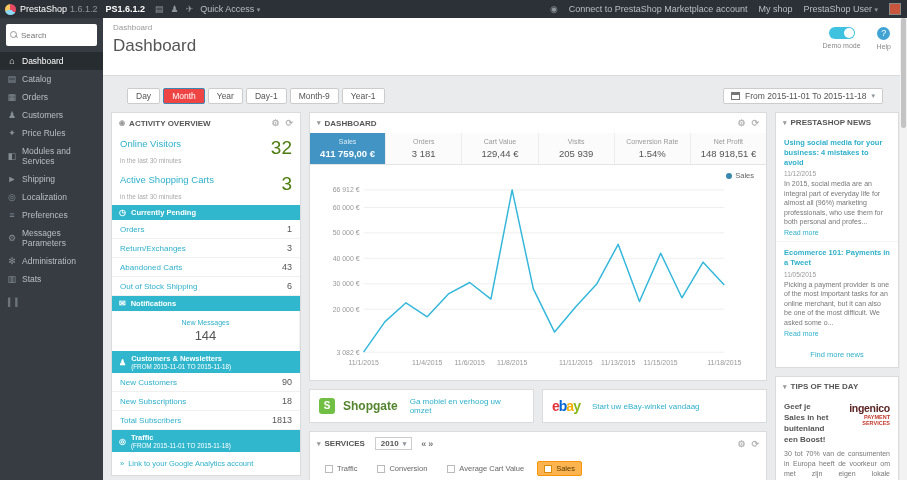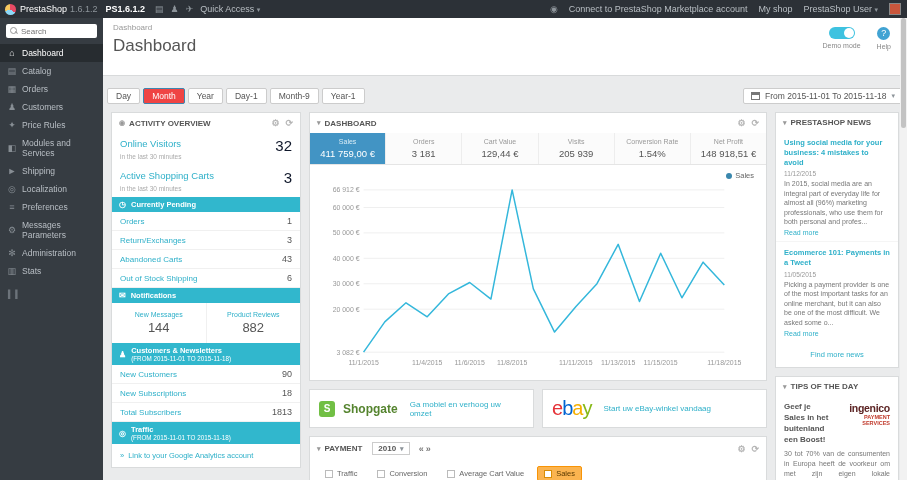--- a/index.html
+++ b/index.html
@@ -10,59 +10,59 @@
   .brand{color:#fff;font-weight:normal;margin-right:3px}
   .version{color:#8d949a;margin-right:8px}
   .shopcode{color:#fff;font-weight:bold;margin-right:10px}
   .tb-ico{color:#8d949a;margin-right:7px;font-size:9px}
   .tb-item{margin-right:10px;cursor:pointer}
   .tb-right{margin-left:auto;display:flex;align-items:center;gap:11px;padding-right:6px}
   .avatar{width:12px;height:12px;background:#c9563c;border:1px solid #888;flex:none}
   .caret{font-size:7px;color:#8d949a}
   
   .sidebar{position:fixed;top:18px;left:0;bottom:0;width:103px;background:#363c42;z-index:10}
-  .search-wrap{margin:6px;background:#fff;border-radius:2px;display:flex;align-items:center;height:14px;padding:0 4px}
+  .search-wrap{margin:6px;background:#fff;border-radius:2px;display:flex;align-items:center;height:22px;padding:0 4px}
   .mag{position:relative;width:8px;height:8px;margin-right:3px;flex:none}
   .mag::before{content:"";position:absolute;width:5px;height:5px;border:1px solid #999;border-radius:50%}
   .mag::after{content:"";position:absolute;left:5px;top:5px;width:3px;height:1px;background:#999;transform:rotate(45deg)}
   .search-wrap input{border:0;outline:0;width:100%;font-size:8px;color:#555;background:transparent}
   .nav-item{display:flex;align-items:center;gap:5px;padding:4px 7px;font-size:8.5px;color:#b9bfc5;cursor:pointer}
   .nav-item.active{background:#272c30;color:#fff}
   .nav-ico{width:10px;text-align:center;font-size:9px;color:#878e94;flex:none}
   .nav-item.active .nav-ico{color:#fff}
   .collapse{color:#6c737a;font-size:8px;padding:10px 8px;letter-spacing:1px;cursor:pointer}
   
   .main{position:absolute;left:103px;top:18px;right:0}
   .pagehead{background:#fff;border-bottom:1px solid #d8dadb;padding:5px 10px;height:58px;position:relative}
   .crumb{font-size:8px;color:#999}
   .title{font-size:17px;font-weight:normal;color:#555;margin-top:4px}
   .headtools{position:absolute;right:16px;top:9px;display:flex;gap:16px;text-align:center}
   .toggle{width:26px;height:12px;background:#3ec2e0;border-radius:7px;position:relative;margin:0 auto;cursor:pointer}
   .toggle::after{content:"";position:absolute;right:1px;top:1px;width:10px;height:10px;background:#fff;border-radius:50%}
   .help-circle{width:13px;height:13px;border-radius:50%;background:#41a3d3;color:#fff;font-size:9px;line-height:13px;margin:0 auto;cursor:pointer}
   .tool-label{font-size:7px;color:#888;margin-top:3px}
-  .filters{display:flex;align-items:flex-start;margin:12px 4px 8px}
+  .filters{display:flex;align-items:flex-start;margin:12px 24px 8px}
   .fbtn{font-size:8.5px;color:#555;background:#fff;border:1px solid #ccc;padding:2px 8px;margin-right:3px;border-radius:2px;cursor:pointer}
   .fbtn.active{background:#ef4444;border-color:#3c86b0;color:#fff}
   .daterange{margin-left:auto;font-size:8.5px;color:#555;background:#fff;border:1px solid #ccc;padding:2px 7px;border-radius:2px;display:flex;gap:5px;align-items:center;cursor:pointer}
   .cal{width:9px;height:8px;border:1px solid #777;border-top:3px solid #777;flex:none}
   
   .cols{display:flex;gap:8px;margin:0 8px;align-items:flex-start}
   .col-left{width:190px;flex:none}
   .col-mid{flex:1;min-width:0}
   .col-right{width:124px;flex:none}
   .panel{background:#fff;border:1px solid #d9dbdc;margin-bottom:8px}
   .phead{display:flex;align-items:center;gap:4px;padding:5px 7px;font-size:8px;font-weight:bold;color:#555}
   .phead .pcaret{color:#999;font-size:7px}
   .ptools{margin-left:auto;display:flex;gap:6px;color:#b5b5b5;font-size:9px}
   .ptools span{cursor:pointer}
   
   .metric{padding:5px 8px 0;display:flex;justify-content:space-between;align-items:flex-start}
   .metric .lab{color:#2fb0c9;font-size:9.5px;cursor:pointer}
-  .metric .val{font-size:15px;color:#0f172a;line-height:1}
+  .metric .val{font-size:19px;color:#4d7c0f;line-height:1}
   .sub{padding:0 8px 5px;font-size:6.5px;color:#aaa}
   .cyanbar{background:#31b7cd;color:#fff;font-size:7.5px;font-weight:bold;padding:3px 7px;display:flex;gap:5px;align-items:center}
   .cyanbar .rng{font-weight:normal;font-size:6.3px}
   .bar-ico{font-size:8px;flex:none}
   .prow{display:flex;justify-content:space-between;align-items:center;padding:4px 8px;border-bottom:1px solid #f0f0f0;font-size:8px}
   .plab{color:#2fb0c9;cursor:pointer}
   .pval{color:#555;font-size:9px}
   .notif{display:flex;text-align:center}
   .notif>div{flex:1;padding:8px 4px;cursor:pointer}
   .notif>div:first-child{border-right:1px solid #f0f0f0}
@@ -70,31 +70,31 @@
   .nval{font-size:13px;color:#555;margin-top:2px}
   .galink{padding:7px 8px;font-size:7.5px;color:#2fb0c9;display:flex;gap:4px;align-items:center;cursor:pointer}
   
   .kpis{display:flex;border-bottom:1px solid #e5e5e5}
   .kpi{flex:1;padding:5px 3px;text-align:center;border-right:1px solid #ededed;background:#fbfbfb;cursor:pointer;min-width:0}
   .kpi:last-child{border-right:0}
   .klab{font-size:7px;color:#999;white-space:nowrap;overflow:hidden}
   .kval{font-size:9.5px;color:#555;margin-top:3px;white-space:nowrap}
   .kpi.active{background:#4294c4}
   .kpi.active .klab{color:#d8ecf6}
-  .kpi.active .kval{color:#fff;font-weight:normal}
+  .kpi.active .kval{color:#fff;font-weight:bold}
   .chartwrap{padding:4px 8px 6px}
   .chart-legend{text-align:right;font-size:7.5px;color:#666;padding:2px 4px 0}
   .dot{display:inline-block;width:6px;height:6px;border-radius:50%;background:#3a87ad;margin-right:3px;vertical-align:middle}
   
   .ads{display:flex;gap:8px;margin-bottom:8px}
   .ad{flex:1;display:flex;align-items:center;gap:8px;padding:7px 9px;background:#fff;border:1px solid #d9dbdc}
   .sg-ico{width:16px;height:16px;background:#71bf44;border-radius:3px;color:#fff;font-size:10px;font-weight:bold;text-align:center;line-height:16px;flex:none}
   .sg-word{color:#55842f;font-weight:bold;font-size:12px}
   .ad-link{font-size:8px;color:#2fb0c9;cursor:pointer;margin-left:4px}
-  .ebay{font-size:20px;font-weight:normal;letter-spacing:-1px}
+  .ebay{font-size:14px;font-weight:bold;letter-spacing:-1px}
   .eb-e{color:#e53238}.eb-b{color:#0064d2}.eb-a{color:#f5af02}.eb-y{color:#86b817}
   
   .fselect{border:1px solid #ccc;background:#fff;font-size:8px;padding:1px 5px;color:#555;display:flex;gap:4px;align-items:center;margin-left:6px;cursor:pointer}
   .pageArrows{display:flex;gap:2px;margin-left:5px;color:#777;font-size:9px}
   .pageArrows span{cursor:pointer}
   .leg-row{display:flex;gap:6px;padding:6px 8px;flex-wrap:wrap}
   .leg{display:flex;align-items:center;gap:4px;font-size:7.5px;color:#666;border:1px solid transparent;padding:2px 6px;border-radius:2px;cursor:pointer}
   .cb{width:8px;height:8px;border:1px solid #bbb;background:#fff;flex:none}
   .leg.active{background:#fbb450;border-color:#f89406;color:#5a3a00}
   .leg.active .cb{border-color:#d98d06}
@@ -272,24 +272,20 @@
           </div>
 
         <div class="cyanbar">
           <span class="bar-ico">✉</span>
           <span>Notifications</span>
         </div>
         <div class="notif">
           <div>
             <div class="nlab">New Messages</div>
             <div class="nval">144</div>
-          </div>
-          <div>
-            <div class="nlab">Product Reviews</div>
-            <div class="nval">882</div>
           </div>
         </div>
 
         <div class="cyanbar">
           <span class="bar-ico">♟</span>
           <div>
             <div>Customers &amp; Newsletters</div>
             <div class="rng">(FROM 2015-11-01 TO 2015-11-18)</div>
           </div>
         </div>
@@ -394,21 +390,21 @@
         </div>
         <div class="ad">
           <span class="ebay"><span class="eb-e">e</span><span class="eb-b">b</span><span class="eb-a">a</span><span class="eb-y">y</span></span>
           <span class="ad-link">Start uw eBay-winkel vandaag</span>
         </div>
       </div>
 
       <div class="panel">
         <div class="phead">
           <span class="pcaret">▾</span>
-          <span>PAYMENT</span>
+          <span>SERVICES</span>
           <span class="fselect">
               <span>2010</span>
               <span class="caret">▾</span>
             </span>
           <span class="pageArrows">
               <span>«</span>
               <span>»</span>
             </span>
           <span class="ptools">
               <span>⚙</span>

